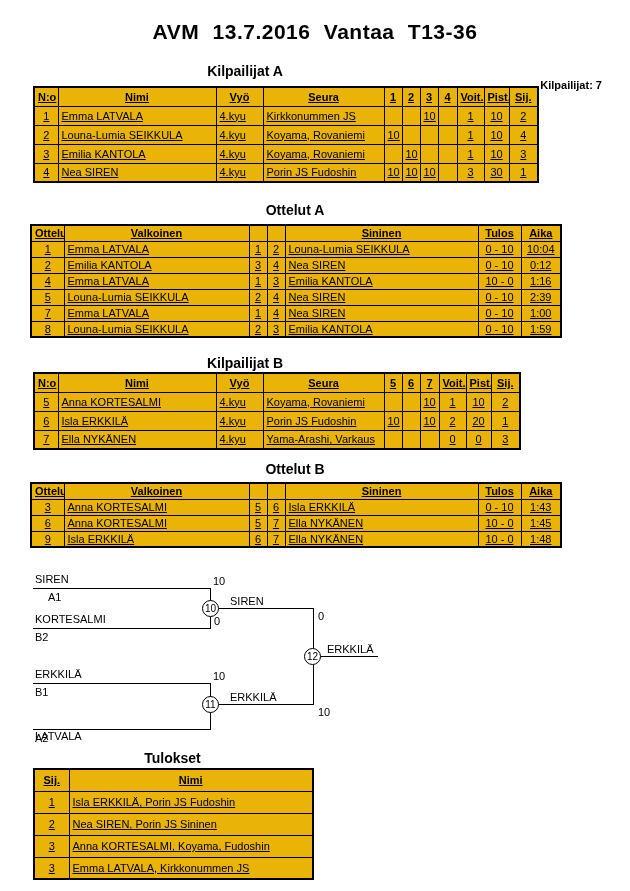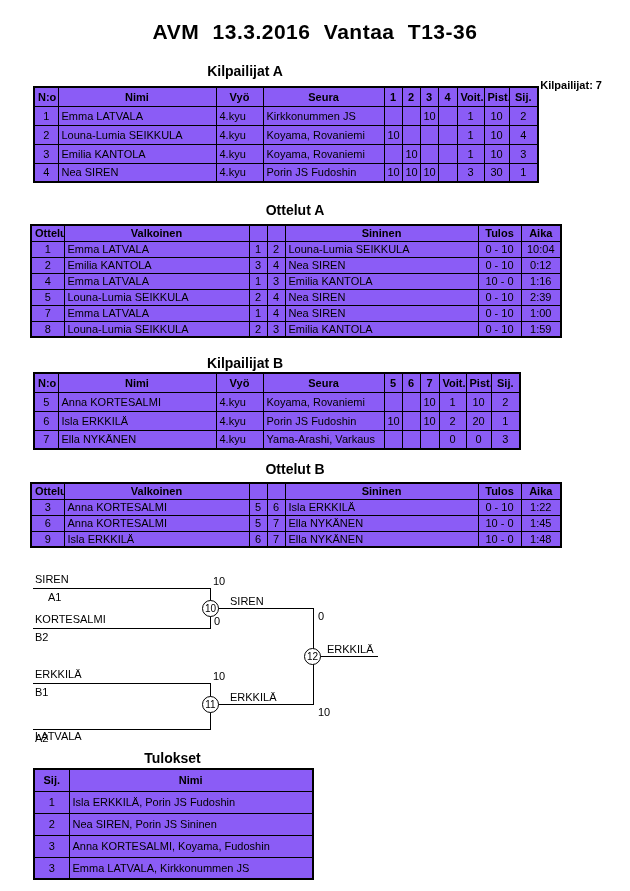--- a/index.html
+++ b/index.html
@@ -20,21 +20,22 @@
   }
   .count { top:47px; right:28px; font-size:11px; font-weight:bold;margin-top:32px; }
   .sec-heading { font-size:14px; font-weight:bold; text-align:center; white-space:nowrap; }
 
   table.tbl {
     position:absolute;
     border-collapse:collapse;
     table-layout:fixed;
     border:2px solid #000;
     font-size:11px;
-    background:#8b5cf6;
+    background:#eab308;
+    text-decoration:underline;
   }
   .tbl th, .tbl td {
     border:1px solid #000;
     padding:0 3px;
     overflow:hidden;
     white-space:nowrap;
     text-align:center;
     vertical-align:middle;
   }
   .tbl th { font-weight:bold; }
@@ -52,21 +53,21 @@
   .b-circle {
     position:absolute; width:17px; height:17px;
     border:1px solid #000; border-radius:50%;
     background:#fff; font-size:10px; line-height:15px; text-align:center;
     z-index:2;
   }
 </style>
 </head>
 <body>
 
-<div class="abs title">AVM 13.3.2016 Vantaa T13-36</div>
+<div class="abs title">AVM 13.7.2016 Vantaa T13-36</div>
 <div class="abs count">Kilpailijat: 7</div>
 
 <div class="abs sec-heading" style="left:33px; top:63px; width:424px;">Kilpailijat A</div>
 <table class="tbl tbl-kilp" style="left:33px; top:86px; width:504px;">
   <colgroup>
     <col style="width:24px">
       <col style="width:158px">
       <col style="width:47px">
       <col style="width:121px">
     <col style="width:18px">
@@ -333,21 +334,21 @@
   </thead>
   <tbody>
 
       <tr>
         <td>3</td>
         <td>Anna KORTESALMI</td>
         <td>5</td>
         <td>6</td>
         <td>Isla ERKKILÄ</td>
         <td>0 - 10</td>
-        <td>1:22</td>
+        <td>1:43</td>
       </tr>
 
       <tr>
         <td>6</td>
         <td>Anna KORTESALMI</td>
         <td>5</td>
         <td>7</td>
         <td>Ella NYKÄNEN</td>
         <td>10 - 0</td>
         <td>1:45</td>

